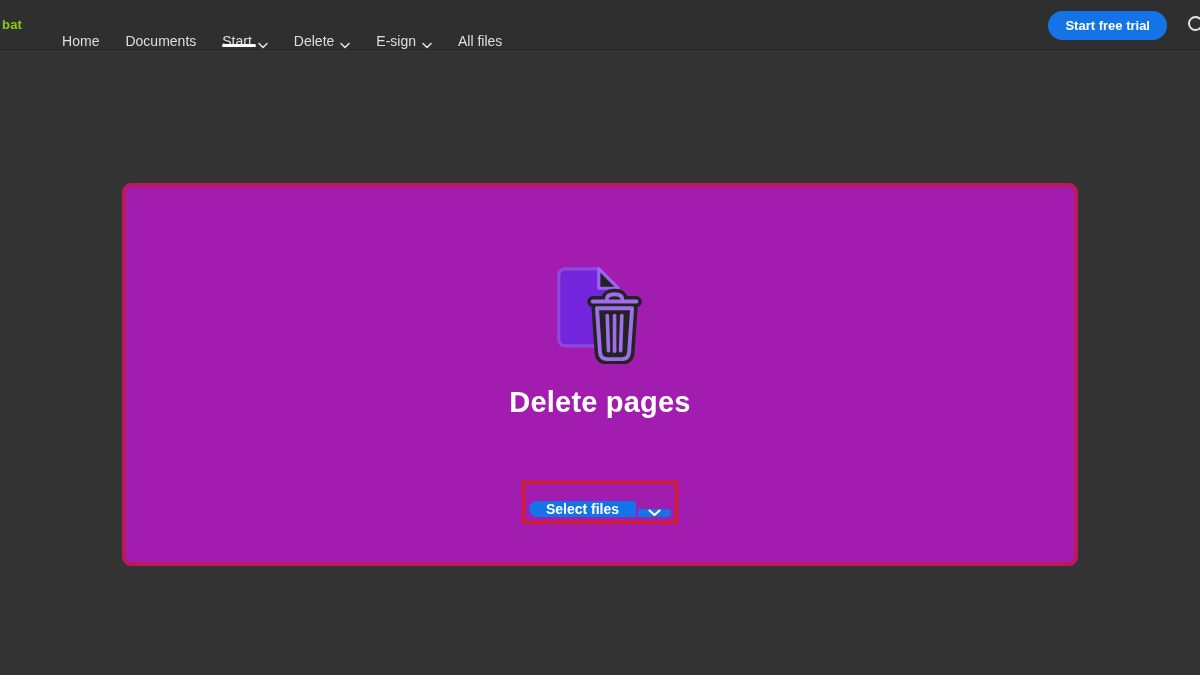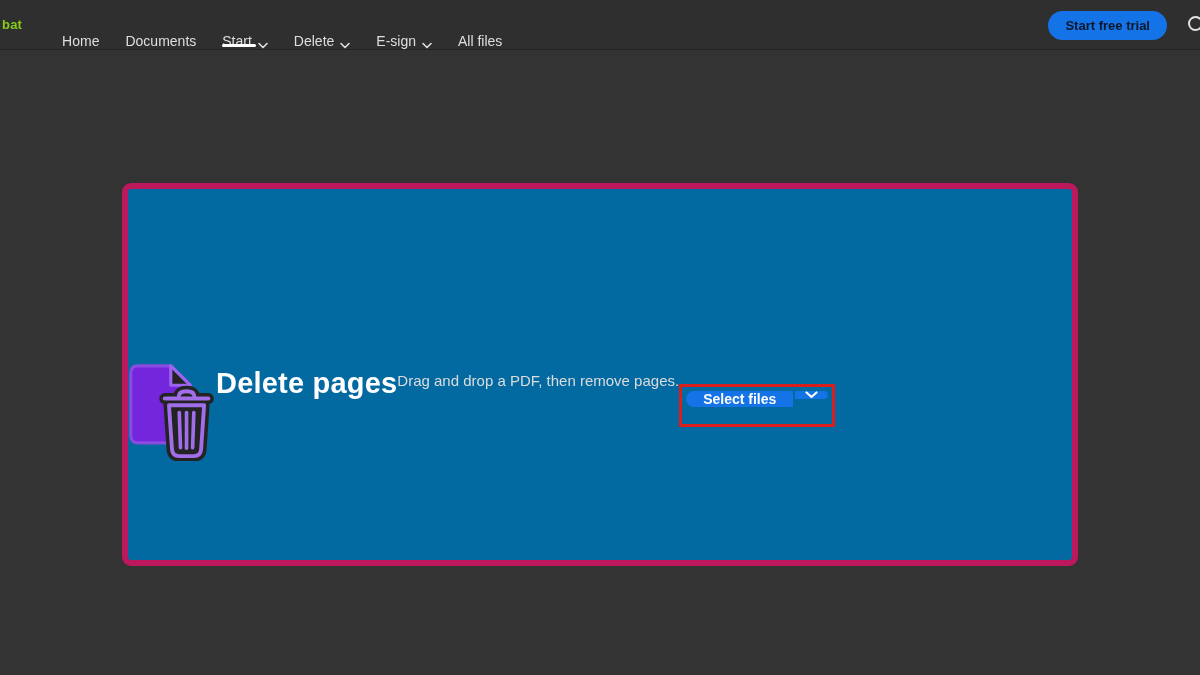--- a/index.html
+++ b/index.html
@@ -55,21 +55,21 @@
     background: #ffffff;
     border-radius: 1.5px;
   }
   .cta-button {
     position: absolute;
     right: 33px;
     top: 11px;
     height: 29px;
     padding: 0 17px;
     background: #1473e6;
-    color: #0f172a;
+    color: #ffffff;
     font-size: 13px;
     font-weight: bold;
     border: none;
     border-radius: 15px;
     display: flex;
     align-items: center;
     cursor: pointer;
     font-family: "Liberation Sans", sans-serif;
   }
   .search-btn {
@@ -85,25 +85,25 @@
   }
 
   
   .main { position: relative; height: 624px; }
   .drop-card {
     position: absolute;
     left: 122px;
     top: 133px;
     width: 956px;
     height: 383px;
-    background: #0369a1;
-    border: 6px solid #be185d;
+    background: #a21caf;
+    border: 4px solid #be185d;
     border-radius: 9px;
     display: flex;
-    flex-direction: row;
+    flex-direction: column;
     align-items: center;
   }
   .tool-icon { margin-top: 80px; }
 
   .card-title {
     margin-top: 18px;
     font-size: 29px;
     font-weight: bold;
     color: #ffffff;
     letter-spacing: 0.2px;
@@ -113,21 +113,21 @@
     font-size: 15px;
     color: #dcdcdc;
   }
 
   .highlight-box {
     margin-top: 62px;
     border: 3px solid #da1e1e;
     padding: 4px;
     display: flex;
   }
-  .split-button { display: flex; align-items: flex-start; height: 29px; }
+  .split-button { display: flex; align-items: flex-end; height: 29px; }
   .split-main {
     background: #1473e6;
     color: #ffffff;
     font-size: 14px;
     font-weight: bold;
     border: none;
     border-radius: 17px 0 0 17px;
     padding: 0 17px;
     cursor: pointer;
     font-family: "Liberation Sans", sans-serif;
@@ -215,21 +215,20 @@
         <path d="M41.5 27 Q41.5 22.5 48 22.5 Q54.5 22.5 54.5 27" fill="none" stroke="#a06ee8" stroke-width="3.2" stroke-linecap="round"></path>
         <line x1="30" y1="28.5" x2="66" y2="28.5" stroke="#a06ee8" stroke-width="3.2" stroke-linecap="round"></line>
         <path d="M33.5 34 L36 70.5 Q36.4 76 42 76 H54 Q59.6 76 60 70.5 L62.5 34 Z" fill="#232323" stroke="#a06ee8" stroke-width="3.2" stroke-linejoin="round"></path>
         <line x1="42" y1="40" x2="43" y2="69" stroke="#a06ee8" stroke-width="3" stroke-linecap="round"></line>
         <line x1="48" y1="40" x2="48" y2="69.5" stroke="#a06ee8" stroke-width="3" stroke-linecap="round"></line>
         <line x1="54" y1="40" x2="53" y2="69" stroke="#a06ee8" stroke-width="3" stroke-linecap="round"></line>
       </svg>
     </div>
 
     <h1 class="card-title">Delete pages</h1>
-    <p class="card-subtitle">Drag and drop a PDF, then remove pages.</p>
 
     <div class="highlight-box">
       <div class="split-button">
         <button class="split-main">Select files</button>
         <div class="split-divider"></div>
         <button class="split-drop">
           <span style="display:flex">
             <svg width="13" height="8" viewBox="0 0 13 8">
                 <polyline points="1.5,1.5 6.5,6 11.5,1.5" fill="none" stroke="#ffffff" stroke-width="2.2" stroke-linecap="round" stroke-linejoin="round"></polyline>
               </svg>

